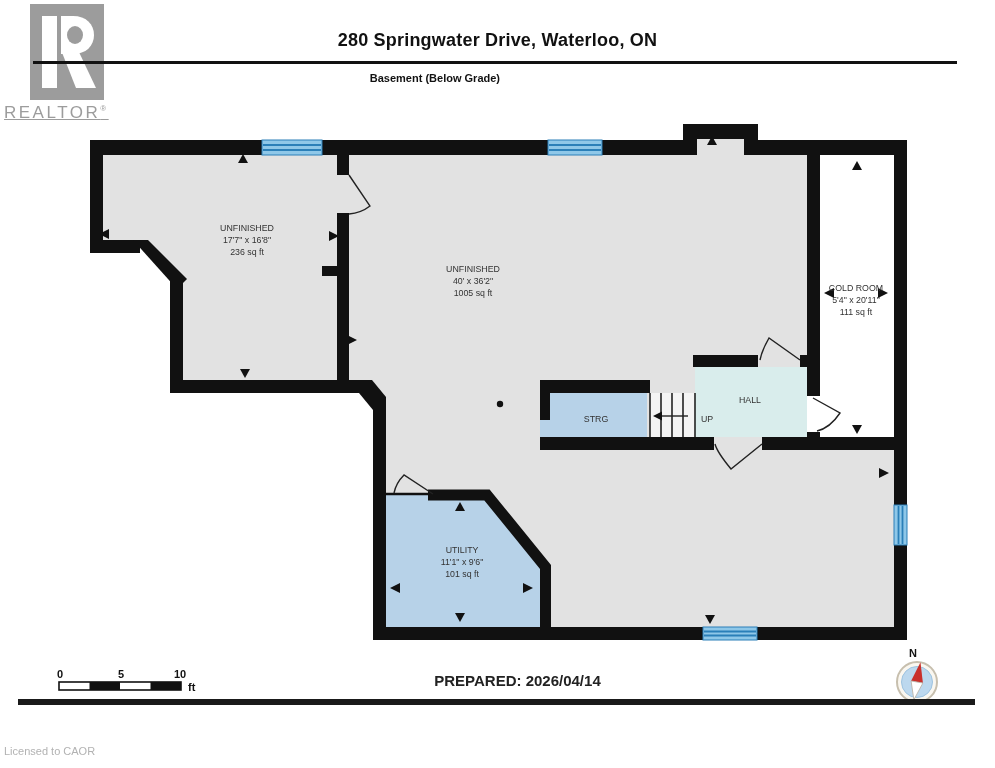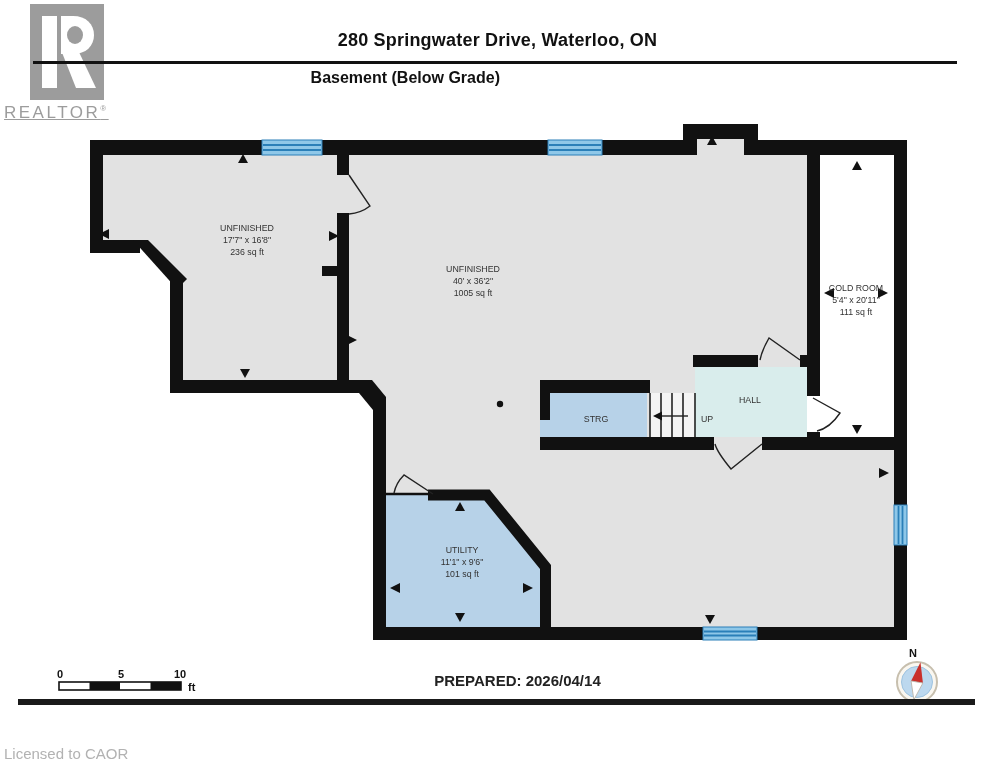--- a/index.html
+++ b/index.html
@@ -8,30 +8,30 @@
     --compass-red:#c9302c; --compass-blue:#bcd8ee; --logo-gray:#9c9c9c; --license-gray:#b2b2b2;
   }
   *{margin:0;padding:0;box-sizing:border-box;}
   html,body{background:#fff;}
   body{font-family:"Liberation Sans",sans-serif;color:#111;}
   .page{position:relative;width:995px;height:768px;background:#fff;overflow:hidden;}
   .plan-svg{position:absolute;left:0;top:0;}
   .page-title{position:absolute;left:0;right:0;top:30px;text-align:center;font-size:18px;font-weight:bold;letter-spacing:.2px;}
   .title-rule{position:absolute;left:33px;top:61px;width:924px;height:3px;background:#111;}
   .info-row{position:absolute;left:0;top:70px;display:flex;}
-  .floor-label{width:500px;text-align:right;font-weight:bold;font-size:16px;line-height:16px;}
+  .floor-label{width:500px;text-align:right;font-weight:bold;font-size:11px;line-height:16px;}
   .area-lines{margin-left:9px;font-size:11px;line-height:16px;}
   .logo{position:absolute;left:4px;top:4px;width:130px;}
   .logo-mark{position:relative;margin-left:26px;width:74px;height:96px;}
   .brand{font-size:17px;letter-spacing:2.5px;color:var(--logo-gray);margin-top:3px;text-decoration:underline;}
   .brand sup{font-size:8px;}
   .prepared{position:absolute;left:40px;right:0;top:672px;text-align:center;font-size:15px;font-weight:600;color:#222;}
   .footer-rule{position:absolute;left:18px;top:699px;width:957px;height:6px;background:#1a1a1a;}
   .disclaimer{position:absolute;left:38px;top:712px;right:20px;font-size:10px;color:#222;}
-  .license{position:absolute;left:4px;top:745px;font-size:15px;color:var(--license-gray);}
+  .license{position:absolute;left:4px;top:745px;font-size:11px;color:var(--license-gray);}
   
   .wall{fill:var(--wall);}
   .gray{fill:var(--floor-gray);}
   .blue{fill:var(--room-blue);}
   .teal{fill:var(--hall-teal);}
   .white{fill:var(--cold-white);}
   .thin{stroke:#222;stroke-width:1.6;fill:none;}
   .door{stroke:#222;stroke-width:1.4;fill:none;}
   .arrow{fill:#111;}
   .lbl{font-family:"Liberation Sans",sans-serif;font-size:8.8px;fill:#333;text-anchor:middle;}

